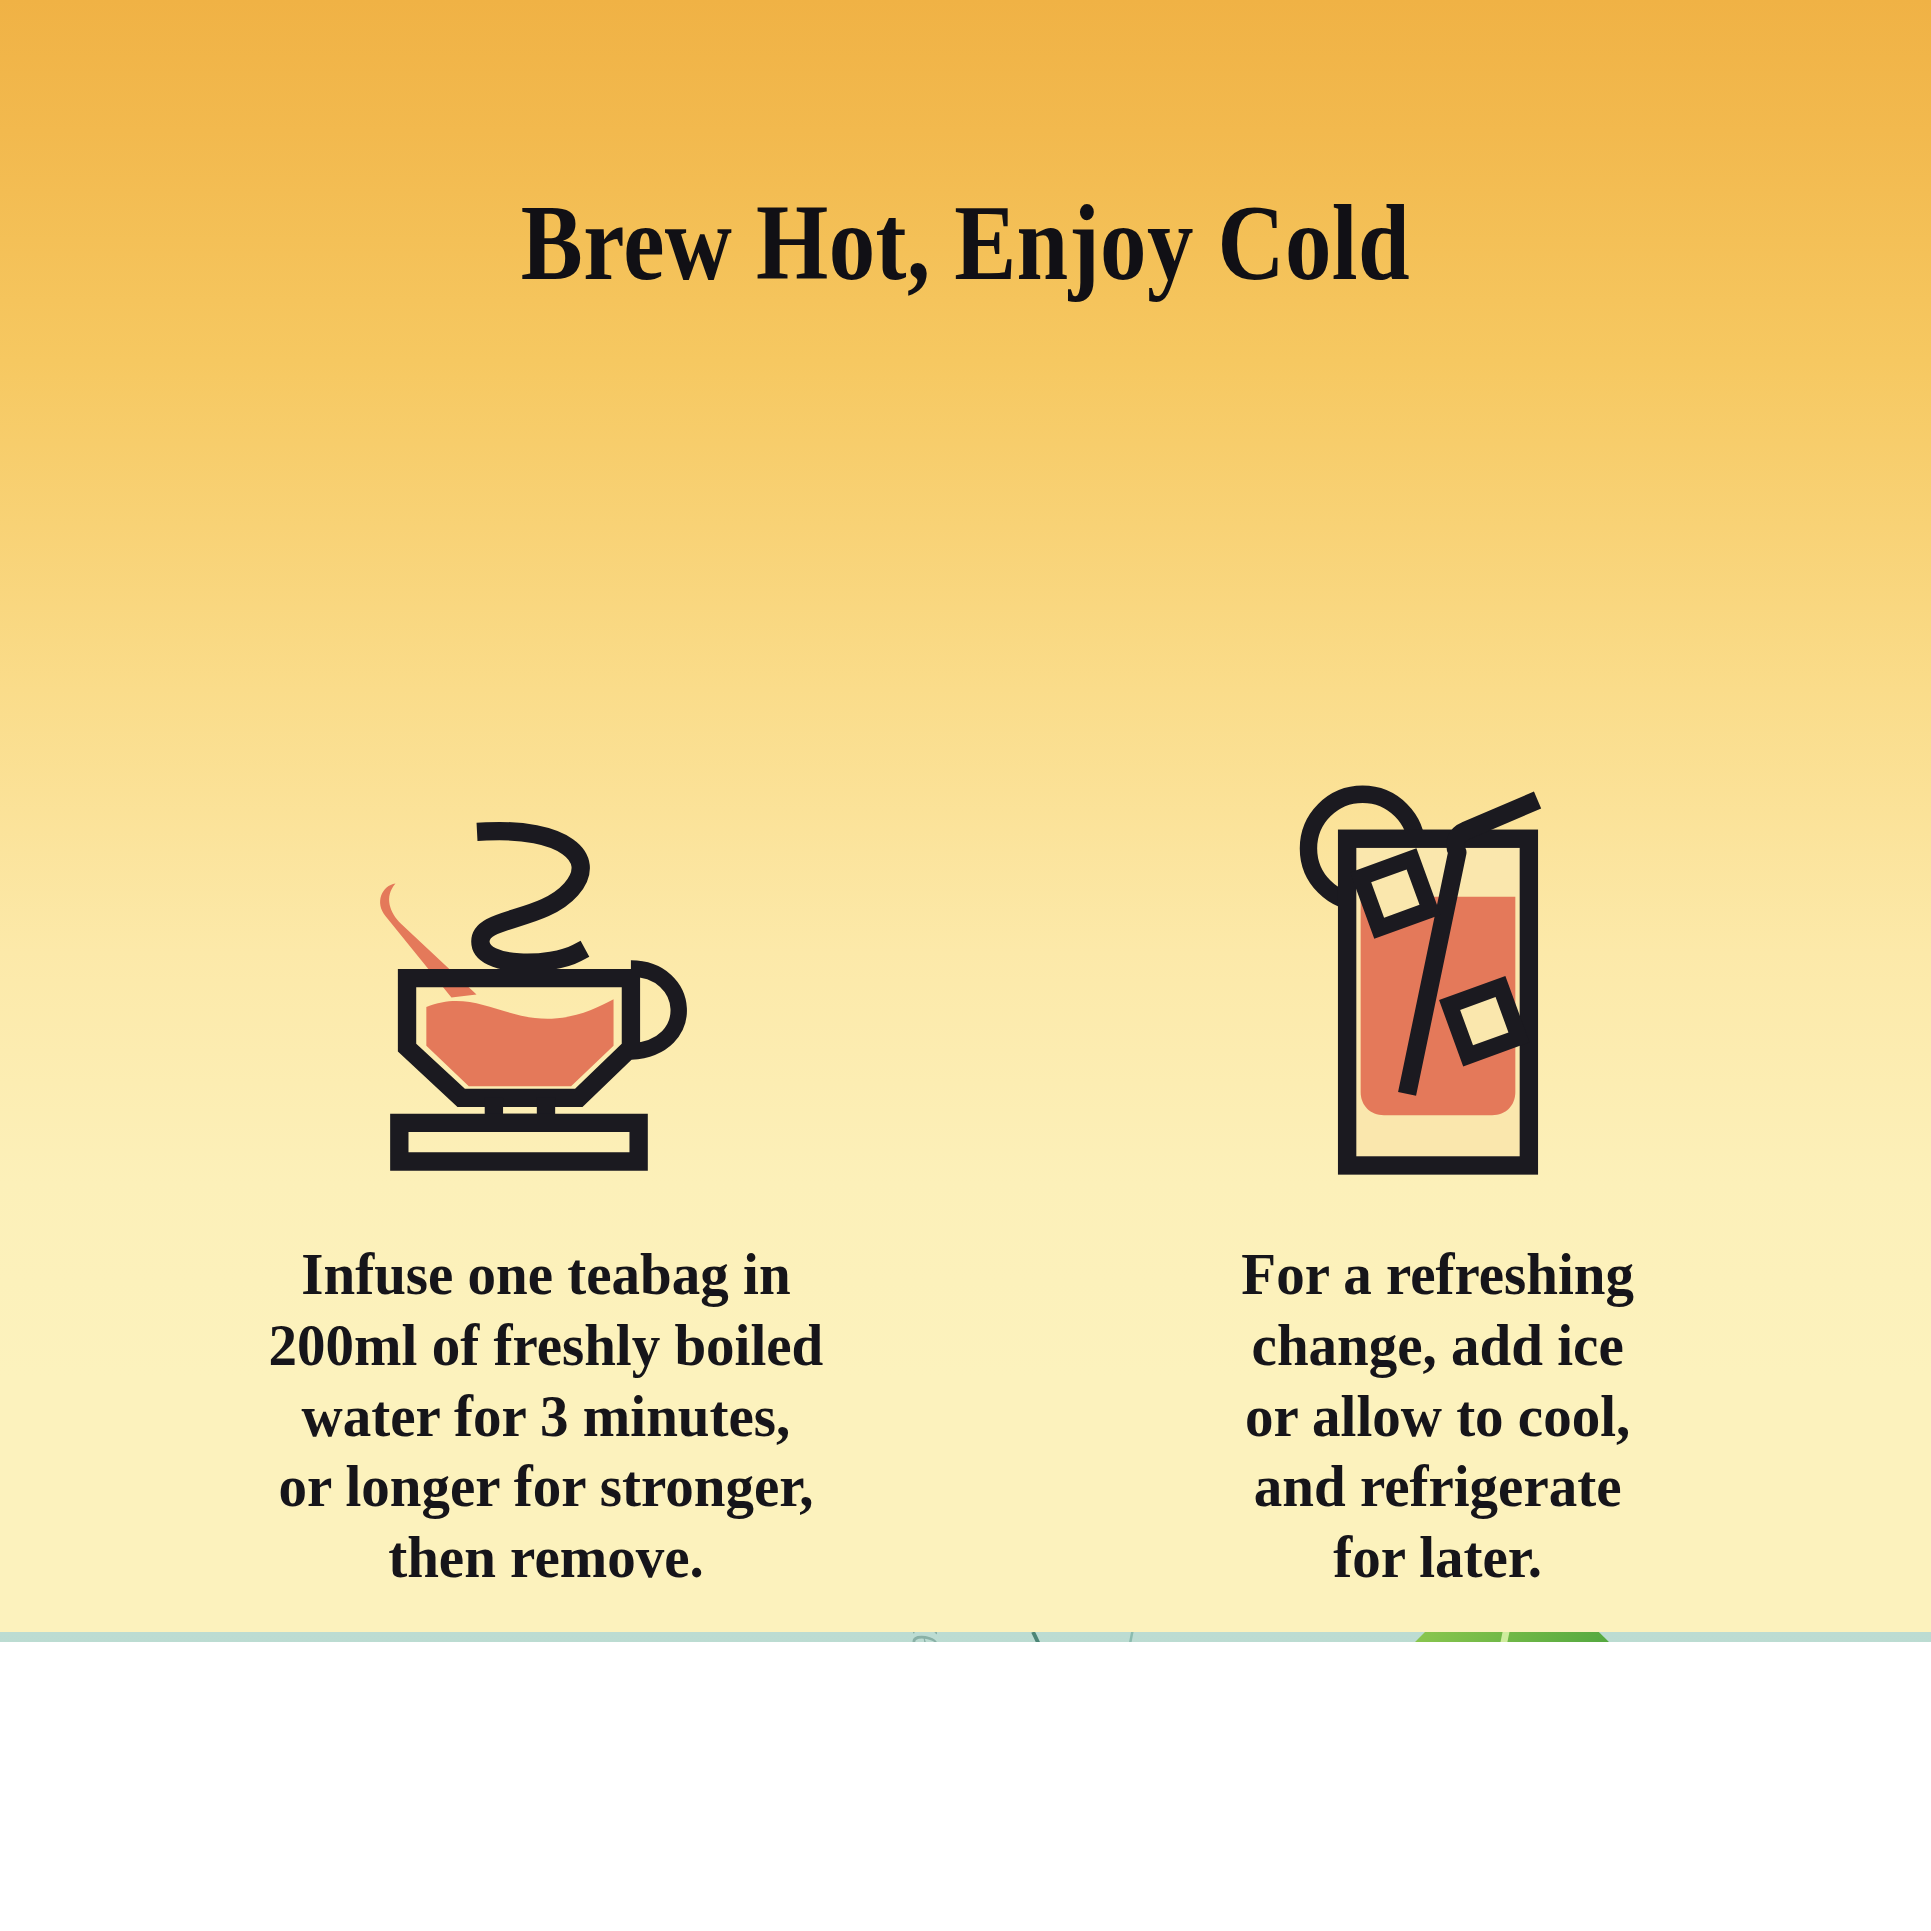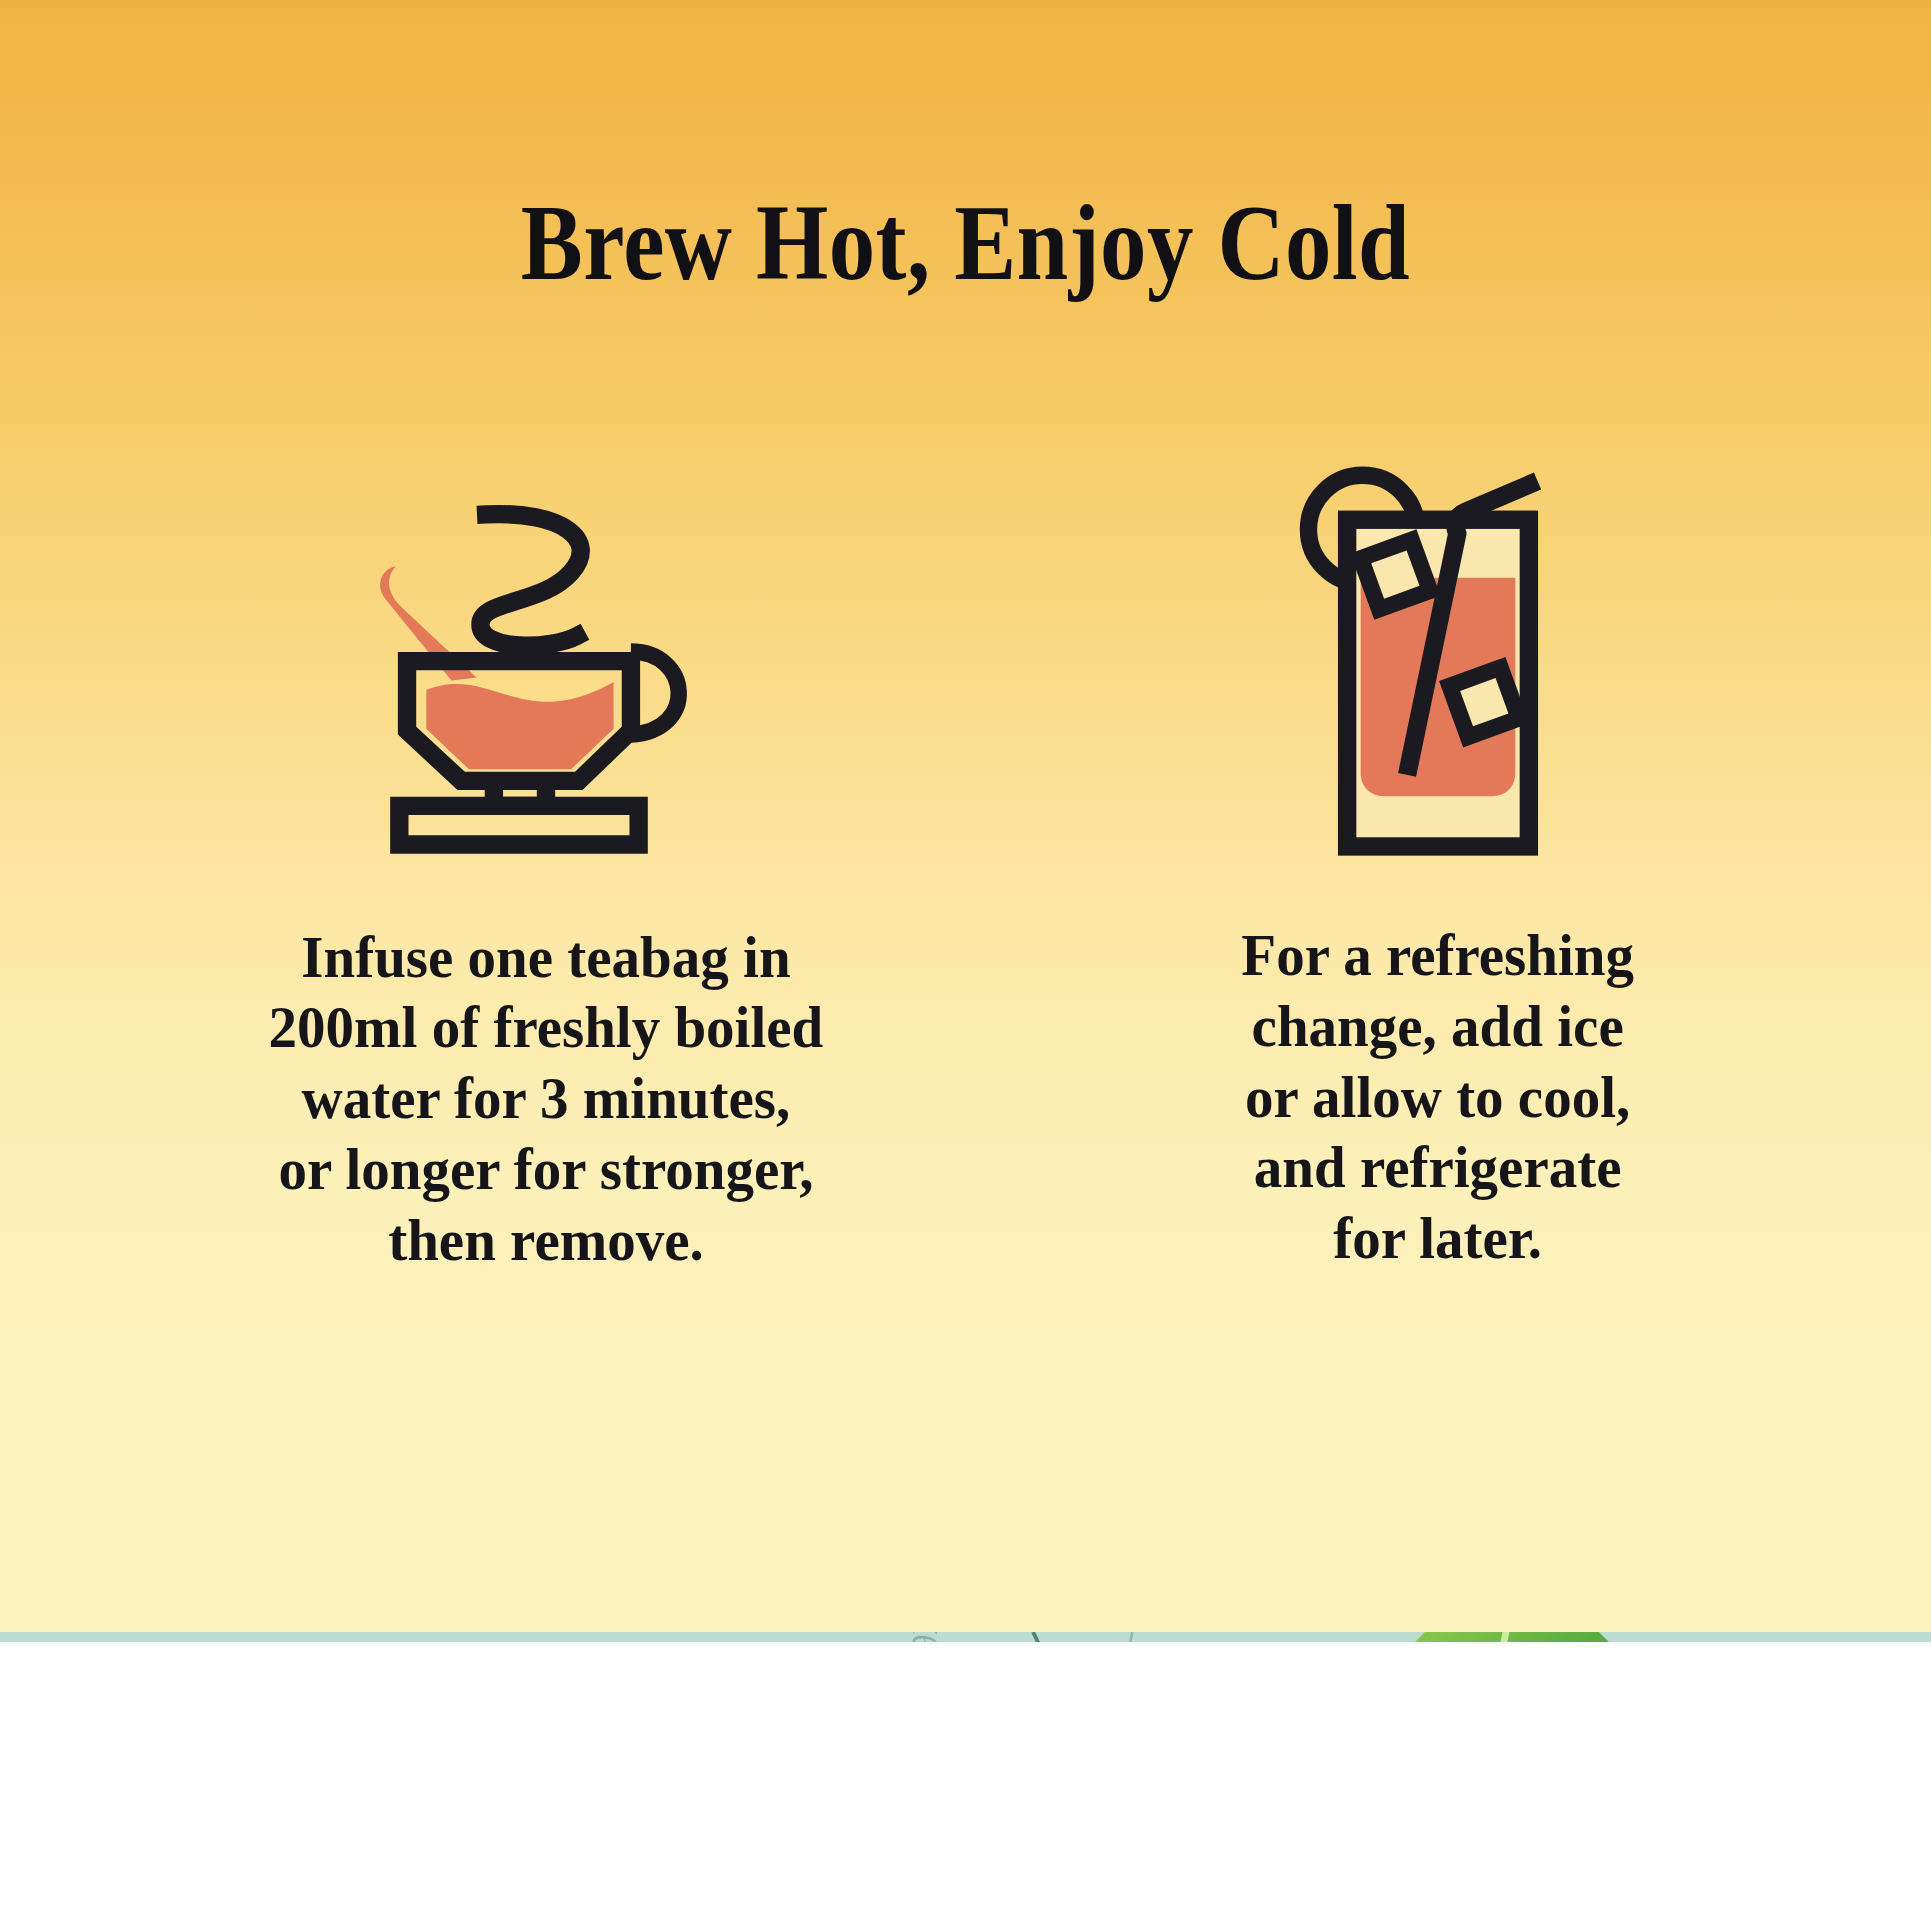--- a/index.html
+++ b/index.html
@@ -43,21 +43,21 @@
   }
 
   
   .cols {
     position: absolute;
     left: 0;
     top: 454px;
     width: 1931px;
     height: 1139px;
     display: flex;
-    align-items: flex-start;
+    align-items: flex-end;
     justify-content: center;
   }
   .col {
     position: relative;
     box-sizing: border-box;
     display: flex;
     flex-direction: column;
     align-items: center;
   }
   .col-left  { width: 1023px; padding-left: 68px; }

